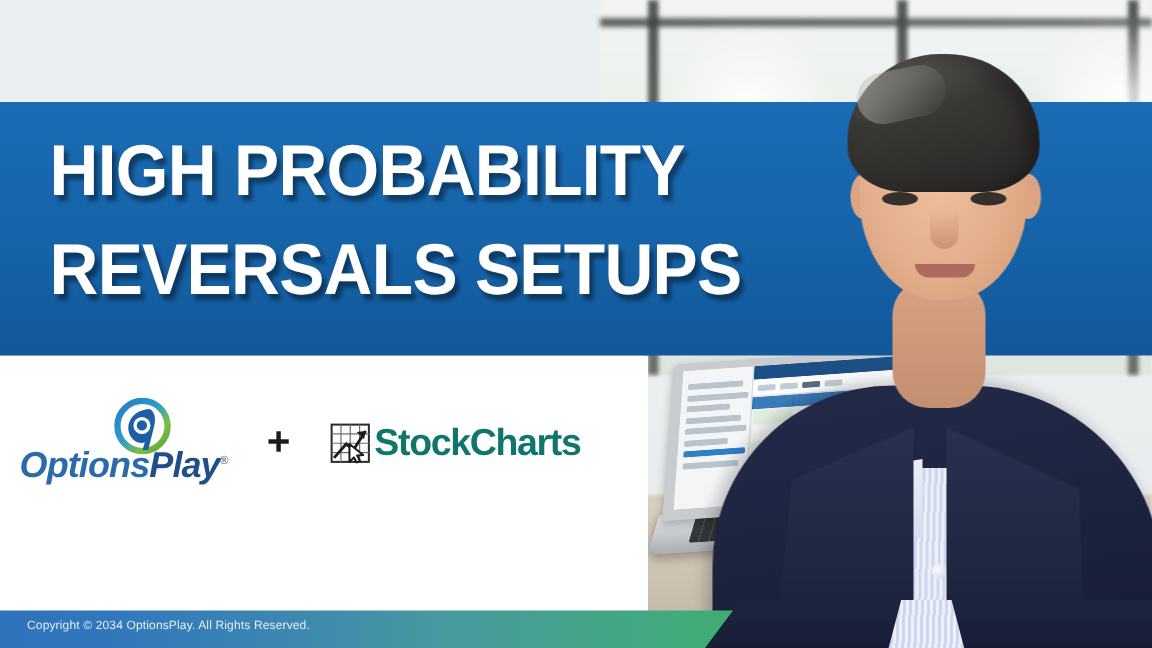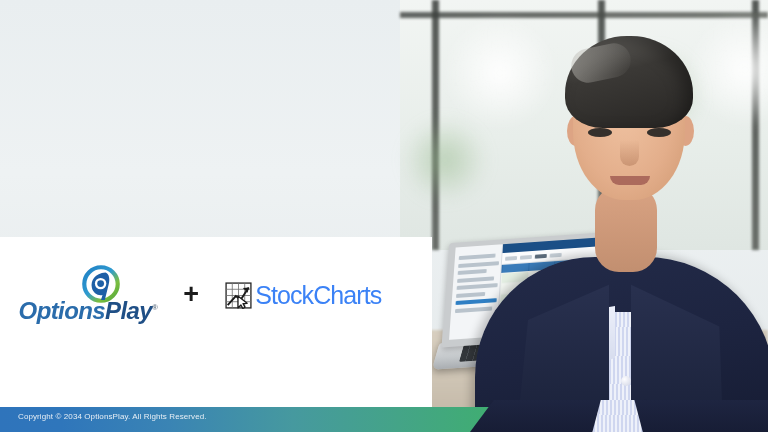--- a/index.html
+++ b/index.html
@@ -294,23 +294,23 @@
     color: #6d7b8a;
   }
   .plus-sign {
     font-size: 27px; font-weight: 700; color: #1b1b1b;
     margin: 0 2px 2px 2px;
   }
   .stockcharts { display: flex; align-items: center; gap: 3px; }
   .sc-mark { width: 27px; height: 27px; }
   .sc-word {
     font-family: "Liberation Sans", sans-serif;
-    font-weight: 400; font-size: 25px;
+    font-weight: 700; font-size: 25px;
     letter-spacing: -0.9px;
-    color: #3b82f6;
+    color: #0f766e;
     white-space: nowrap;
   }
 
   
   .footer-bar {
     position: absolute;
     left: 0; top: 407px; width: 768px; height: 25px;
     background: linear-gradient(90deg,
        #2f74bb 0%, #2f76bb 8%, #3a84b4 22%, #46999f 38%,
        #44a487 52%, #3faf6e 66%, #3cb25f 78%, #39b557 100%);
@@ -428,20 +428,26 @@
               <span class="ls-td alt"></span>
               <span class="ls-td"></span>
               <span class="ls-td alt"></span>
             </div>
           </div>
         </div>
       </div>
     </div>
   </div>
 
+  <div class="banner">
+    <div class="banner-inner">
+      <div class="title-line">HIGH PROBABILITY</div>
+      <div class="title-line">REVERSALS SETUPS</div>
+    </div>
+  </div>
 
   <div class="person">
     <div class="p-torso"></div>
     <div class="p-shirt"></div>
     <div class="p-collar-l"></div>
     <div class="p-collar-r"></div>
     <div class="p-lapel-l"></div>
     <div class="p-lapel-r"></div>
     <div class="p-neck"></div>
     <div class="p-ear-l"></div>

